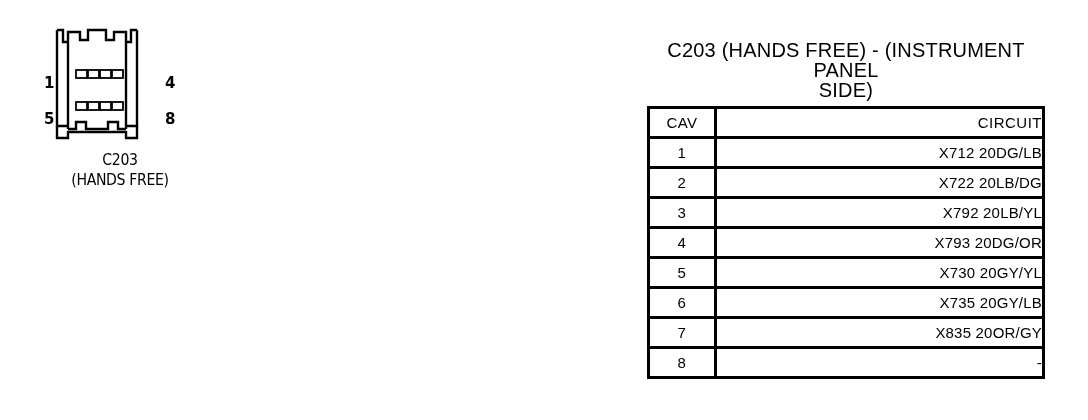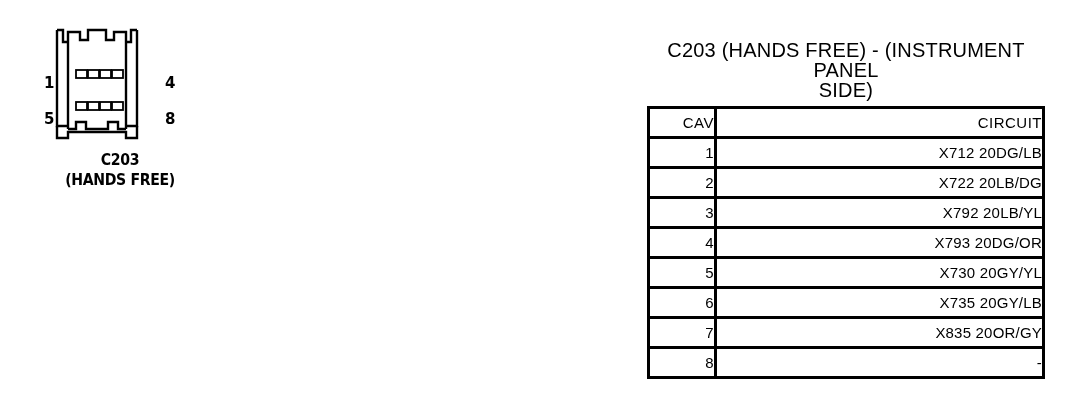--- a/index.html
+++ b/index.html
@@ -43,21 +43,21 @@
   #pin-label-4 { left: 165px; top: 76px; }
   #pin-label-8 { left: 165px; top: 112px; }
 
   #connector-caption {
     position: absolute;
     left: 0;
     top: 150px;
     width: 240px;
     text-align: center;
     font-family: "DejaVu Sans", sans-serif;
-    font-weight: bold;
+    font-weight: normal;
     font-size: 16px;
     letter-spacing: -0.4px;
     line-height: 20px;
   }
   #connector-caption div { transform: scaleX(0.88); }
 
   
   #pinout-panel {
     position: absolute;
     left: 647px;
@@ -82,21 +82,21 @@
   #pinout-table col.cav-col { width: 67px; }
   #pinout-table th, #pinout-table td {
     border: 3px solid #000;
     height: 27px;
     font-size: 15px;
     font-weight: normal;
     padding: 0;
   }
   #pinout-table th.cav-head,
   #pinout-table td.cav-cell {
-    text-align: right;
+    text-align: center;
     letter-spacing: 0.5px;
   }
   #pinout-table th.circuit-head {
     text-align: right;
     letter-spacing: 0.5px;
   }
   #pinout-table td.circuit-cell {
     text-align: right;
     padding-left: 7px;
     letter-spacing: 0.2px;

